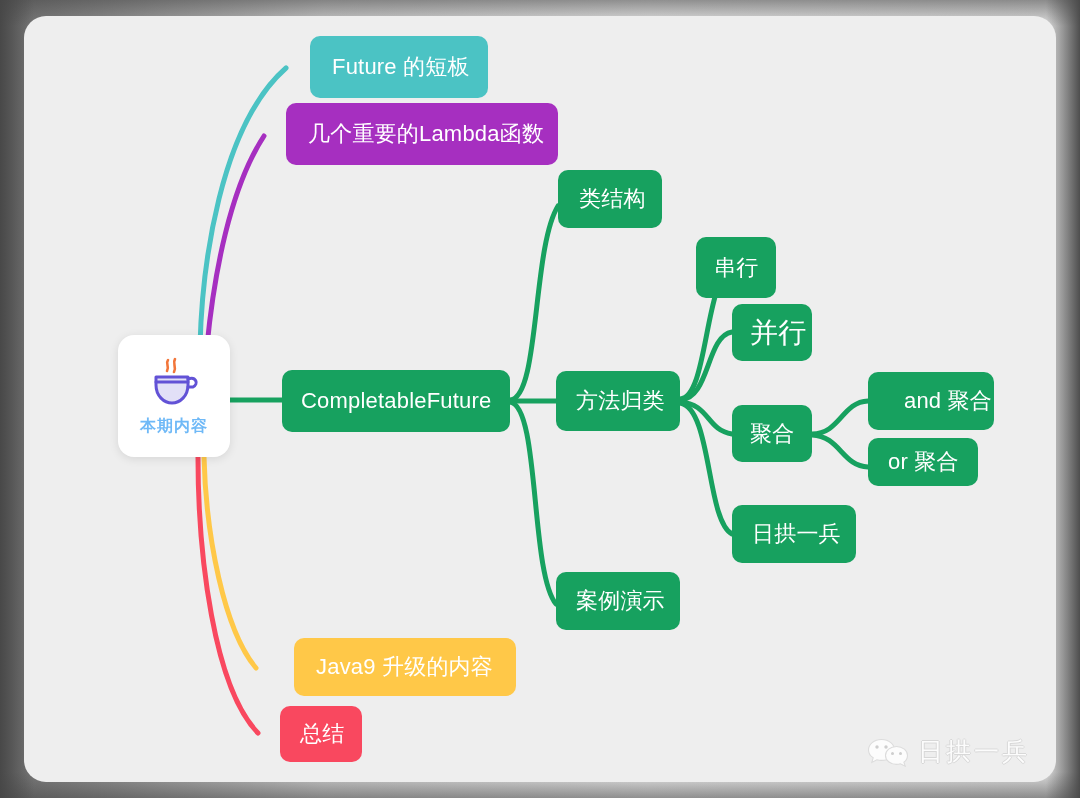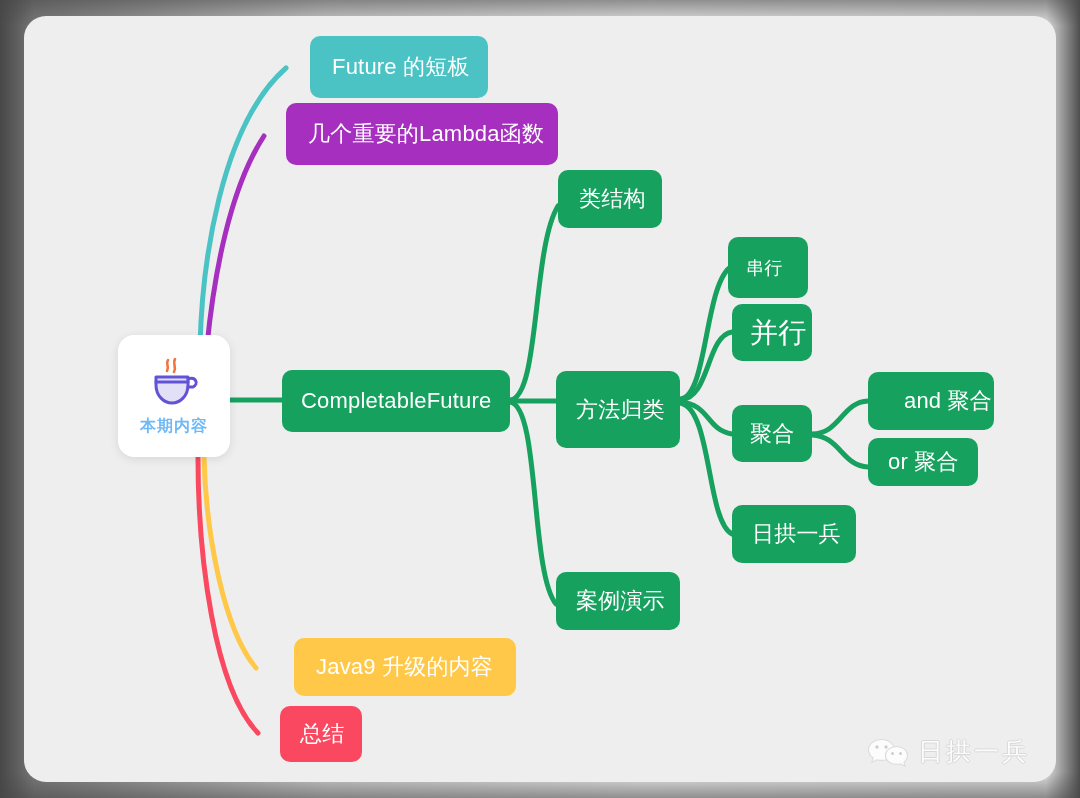--- a/index.html
+++ b/index.html
@@ -146,24 +146,24 @@
         </div>
         <div class="node purple" style="left: 262px; top: 87px; width: 272px; height: 62px; font-size: 22px; padding-left: 22px;">
           <span>几个重要的Lambda函数</span>
         </div>
         <div class="node green" style="left: 534px; top: 154px; width: 104px; height: 58px; font-size: 22px; padding-left: 21px;">
           <span>类结构</span>
         </div>
         <div class="node green" style="left: 258px; top: 354px; width: 228px; height: 62px; font-size: 22px; padding-left: 19px;">
           <span>CompletableFuture</span>
         </div>
-        <div class="node green" style="left: 532px; top: 355px; width: 124px; height: 77px; font-size: 22px; padding-left: 20px;">
+        <div class="node green" style="left: 532px; top: 355px; width: 124px; height: 60px; font-size: 22px; padding-left: 20px;">
           <span>方法归类</span>
         </div>
-        <div class="node green" style="left: 704px; top: 221px; width: 80px; height: 61px; font-size: 18px; padding-left: 18px;">
+        <div class="node green" style="left: 672px; top: 221px; width: 80px; height: 61px; font-size: 22px; padding-left: 18px;">
           <span>串行</span>
         </div>
         <div class="node green" style="left: 708px; top: 288px; width: 80px; height: 57px; font-size: 28px; padding-left: 18px;">
           <span>并行</span>
         </div>
         <div class="node green" style="left: 708px; top: 389px; width: 80px; height: 57px; font-size: 22px; padding-left: 18px;">
           <span>聚合</span>
         </div>
         <div class="node green" style="left: 844px; top: 356px; width: 126px; height: 58px; font-size: 22px; padding-left: 36px;">
           <span>and 聚合</span>

